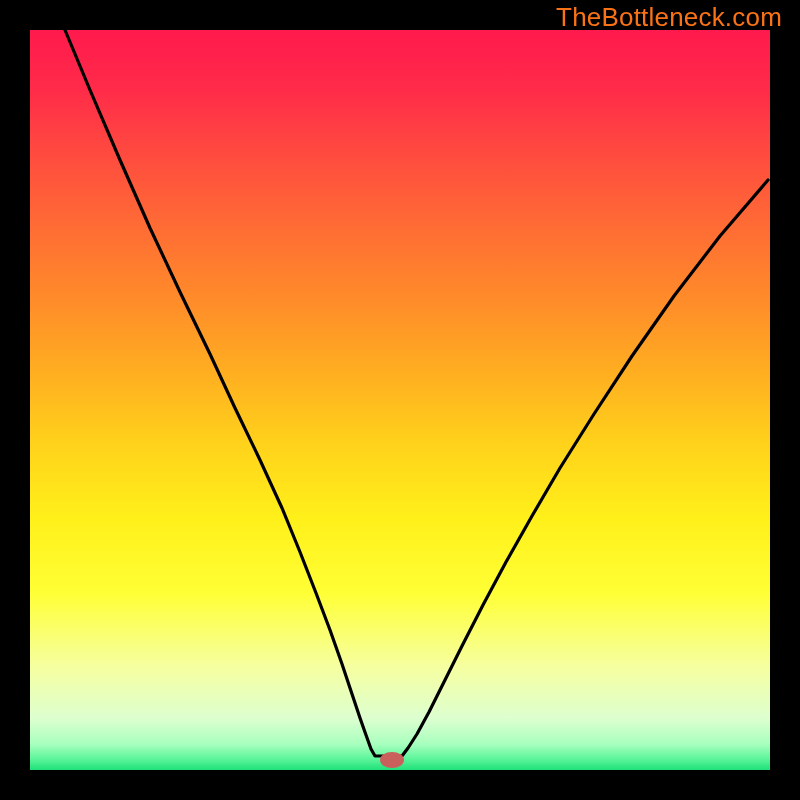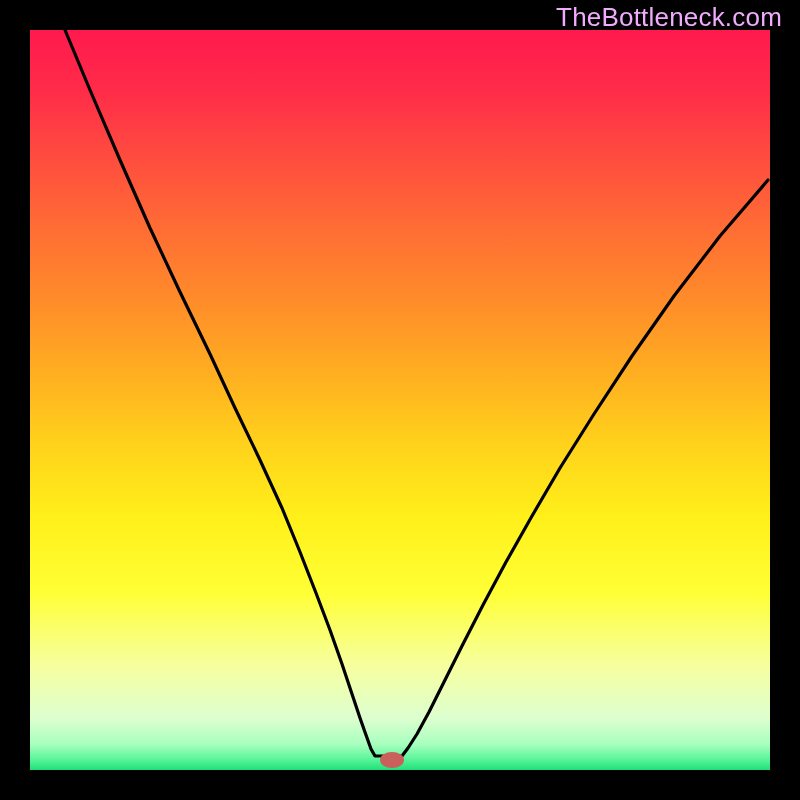--- a/index.html
+++ b/index.html
@@ -16,21 +16,21 @@
     width: 800px;
     height: 800px;
     background: #000000;
   }
   .watermark {
     position: absolute;
     top: 2px;
     right: 18px;
     font-size: 26px;
     font-weight: 400;
-    color: #f0abfc;
+    color: #f97316;
     letter-spacing: 0.2px;
     z-index: 5;
   }
   svg.plot {
     position: absolute;
     top: 0;
     left: 0;
     width: 800px;
     height: 800px;
   }

